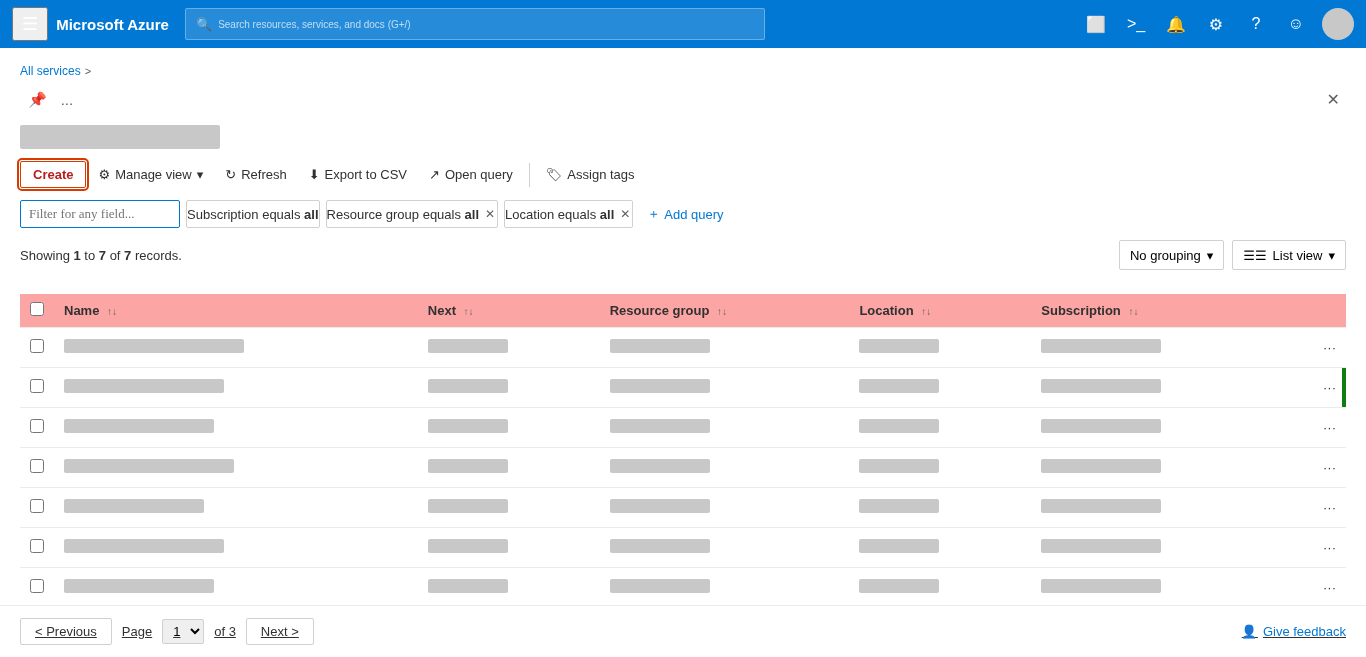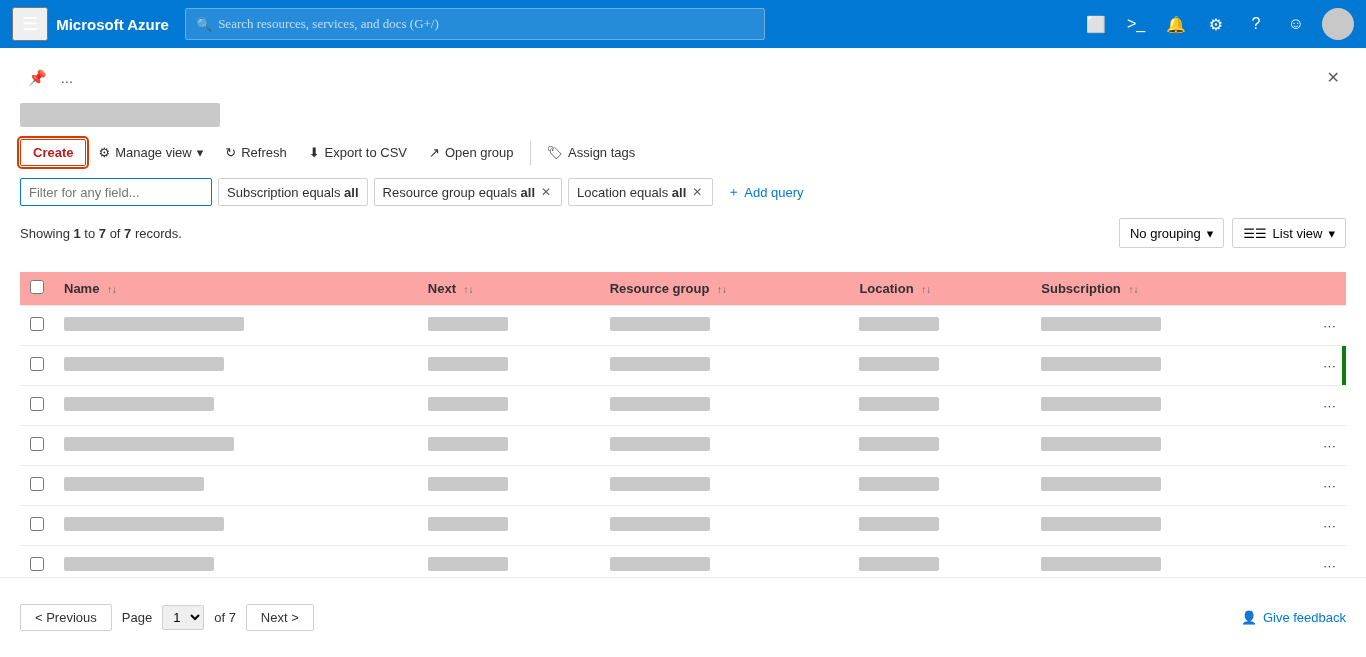--- a/index.html
+++ b/index.html
@@ -42,23 +42,22 @@
       padding: 0 10px;
       color: rgba(255,255,255,0.85);
       font-size: 13px;
       cursor: text;
     }
     .topbar-search input {
       background: transparent;
       border: none;
       outline: none;
       color: rgba(255,255,255,0.9);
-      font-size: 13px;
+      font-size: 10px;
       flex: 1;
-      font-family: Liberation Serif, serif;
     }
     .topbar-search input::placeholder { color: rgba(255,255,255,0.7); }
     .topbar-icons {
       margin-left: auto;
       display: flex;
       align-items: center;
       gap: 4px;
     }
     .topbar-icon-btn {
       color: white;
@@ -197,31 +196,32 @@
       margin-bottom: 12px;
       flex-wrap: wrap;
     }
     .filter-input {
       border: 1px solid #0078d4;
       border-radius: 2px;
       padding: 4px 8px;
       font-size: 13px;
       color: #323130;
       outline: none;
-      width: 192px;
+      width: 160px;
       height: 28px;
+      font-family: Liberation Serif, serif;
     }
     .filter-chip {
       display: flex;
       align-items: center;
       gap: 4px;
       background: white;
       border: 1px solid #d2d0ce;
       border-radius: 2px;
-      padding: 3px 8px;
+      padding: 3px 0;
       font-size: 13px;
       height: 28px;
     }
     .filter-chip-close {
       cursor: pointer;
       color: #605e5c;
       font-size: 12px;
       padding: 0 2px;
     }
     .btn-add-filter {
@@ -314,24 +314,25 @@
     }
 
     
     .pagination {
       position: fixed;
       bottom: 0;
       left: 0;
       right: 0;
       background: white;
       border-top: 1px solid #edebe9;
-      padding: 26px 20px;
+      padding: 12px 20px;
       display: flex;
       align-items: center;
       gap: 10px;
+      text-decoration: underline;
     }
     .pag-btn {
       background: white;
       border: 1px solid #d2d0ce;
       border-radius: 2px;
       padding: 5px 14px;
       font-size: 13px;
       cursor: pointer;
       color: #323130;
     }
@@ -389,20 +390,24 @@
     </button>
     <button class="topbar-icon-btn">
       <span>☺</span>
     </button>
     <div class="topbar-avatar"></div>
   </div>
 </div>
 
 <div class="main-content">
 
+  <div class="breadcrumb">
+    <a>All services</a>
+    <span class="breadcrumb-sep">&gt;</span>
+  </div>
 
   <div class="page-header">
     <div class="page-header-icons">
       <button class="page-header-icon-btn" title="Pin to dashboard">
         <span>📌</span>
       </button>
       <button class="page-header-icon-btn" title="More options">
         <span>...</span>
       </button>
     </div>
@@ -423,21 +428,21 @@
     <button class="toolbar-btn">
       <span>↻</span>
       <span>Refresh</span>
     </button>
     <button class="toolbar-btn">
       <span>⬇</span>
       <span>Export to CSV</span>
     </button>
     <button class="toolbar-btn">
       <span>↗</span>
-      <span>Open group</span>
+      <span>Open query</span>
     </button>
     <div class="toolbar-divider"></div>
     <button class="toolbar-btn">
       <span>🏷</span>
       <span>Assign tags</span>
     </button>
   </div>
 
   <div class="filter-bar">
     <input type="text" class="filter-input" placeholder="Filter for any field..." style="">
@@ -598,19 +603,19 @@
   </table>
 
 </div>
 
 <div class="pagination">
   <button class="pag-btn">&lt; Previous</button>
   <span class="pag-label">Page</span>
   <select class="pag-select">
     <option>1</option>
   </select>
-  <span class="pag-label">of 7</span>
+  <span class="pag-label">of 3</span>
   <button class="pag-btn">Next &gt;</button>
   <a class="feedback-link">
     <span>👤</span>
     <span>Give feedback</span>
   </a>
 </div>
 
 </body></html>

